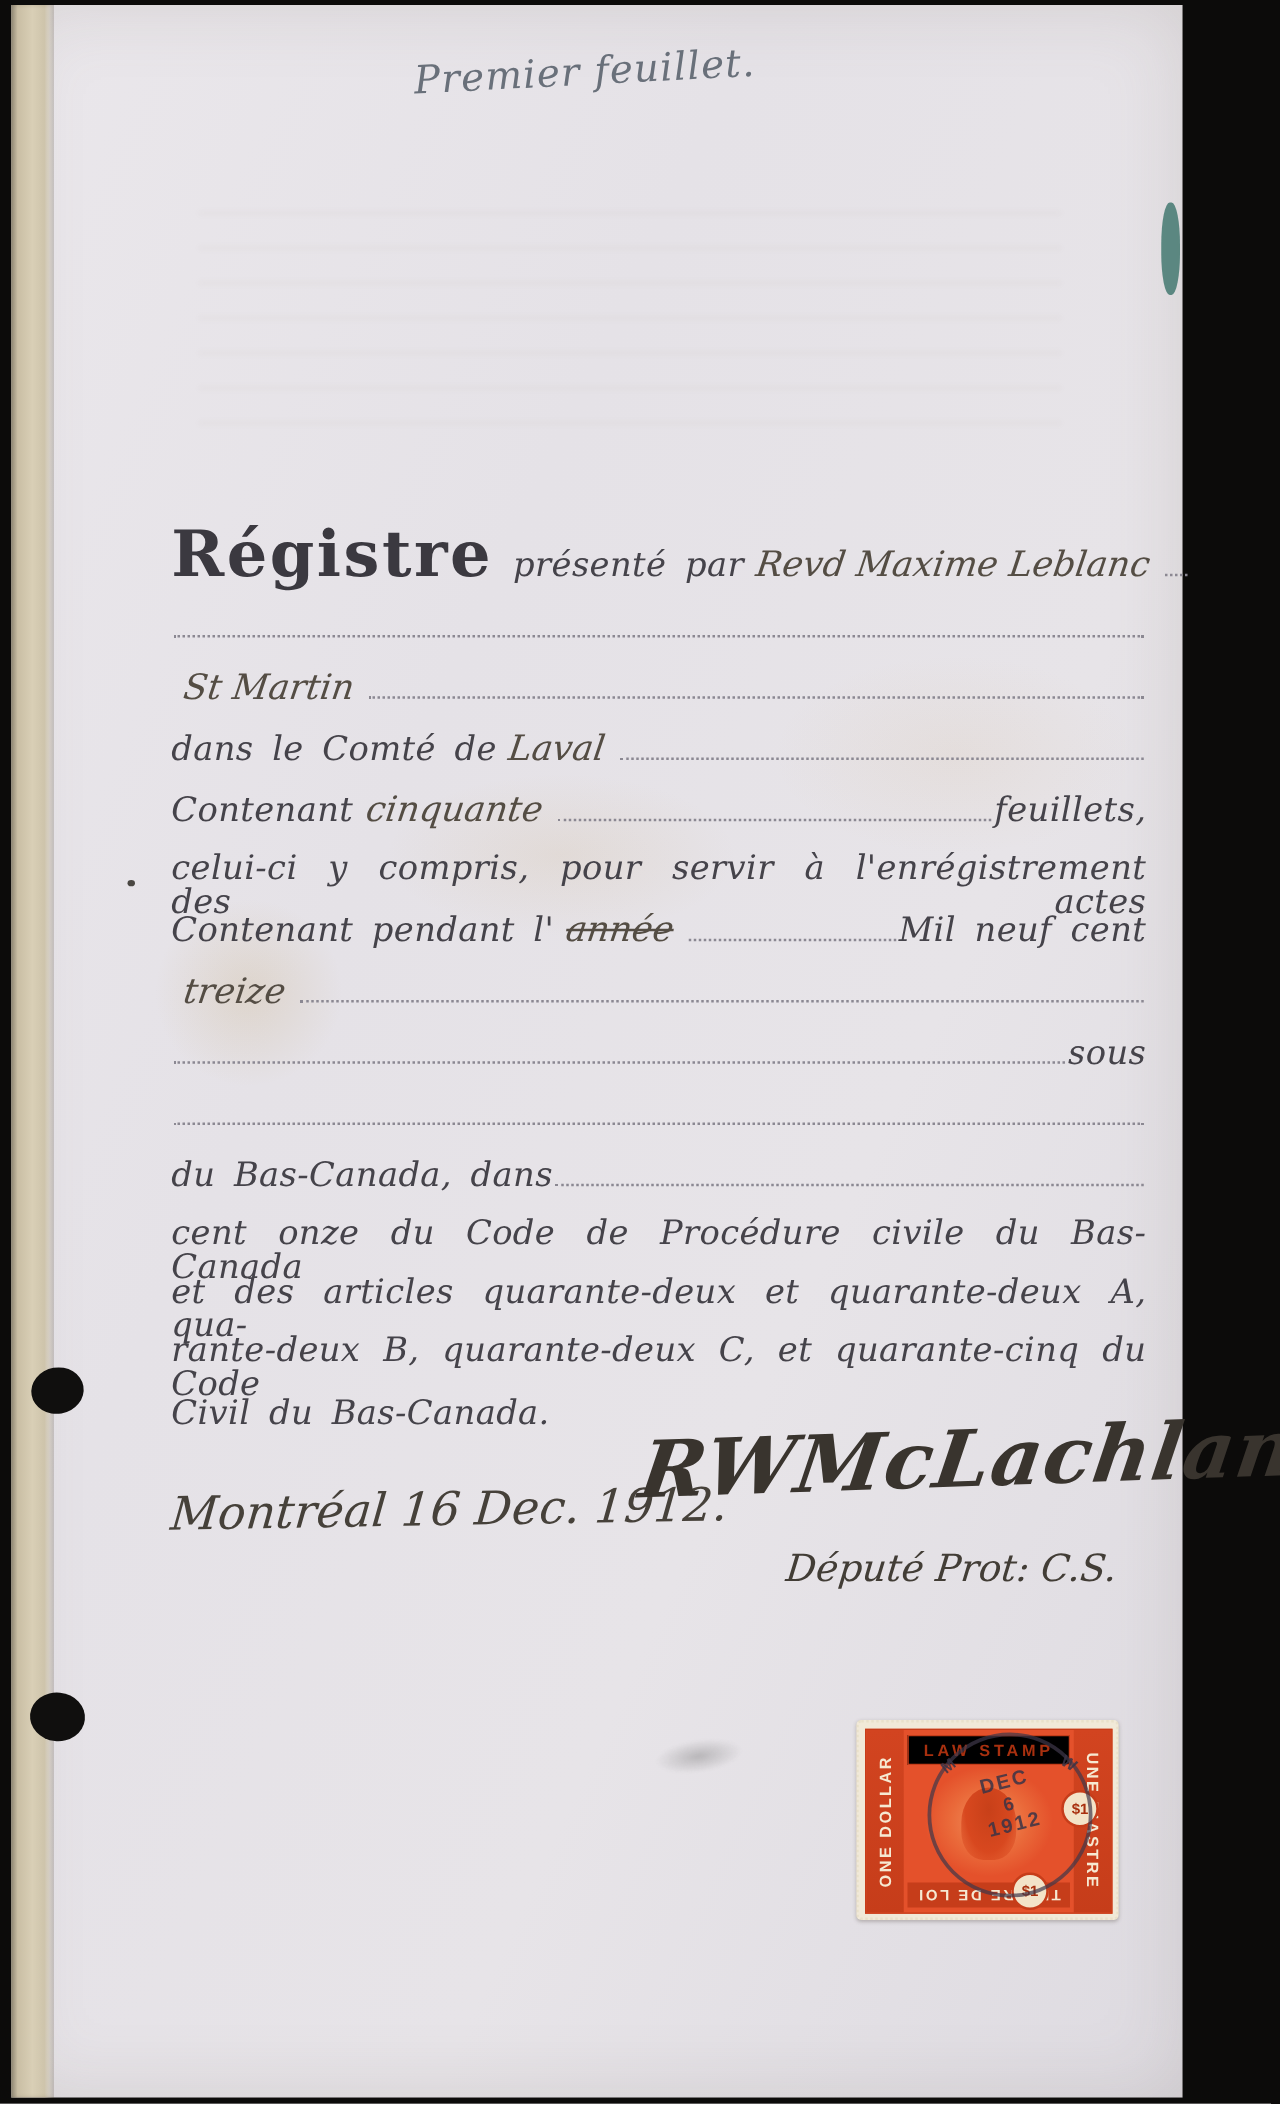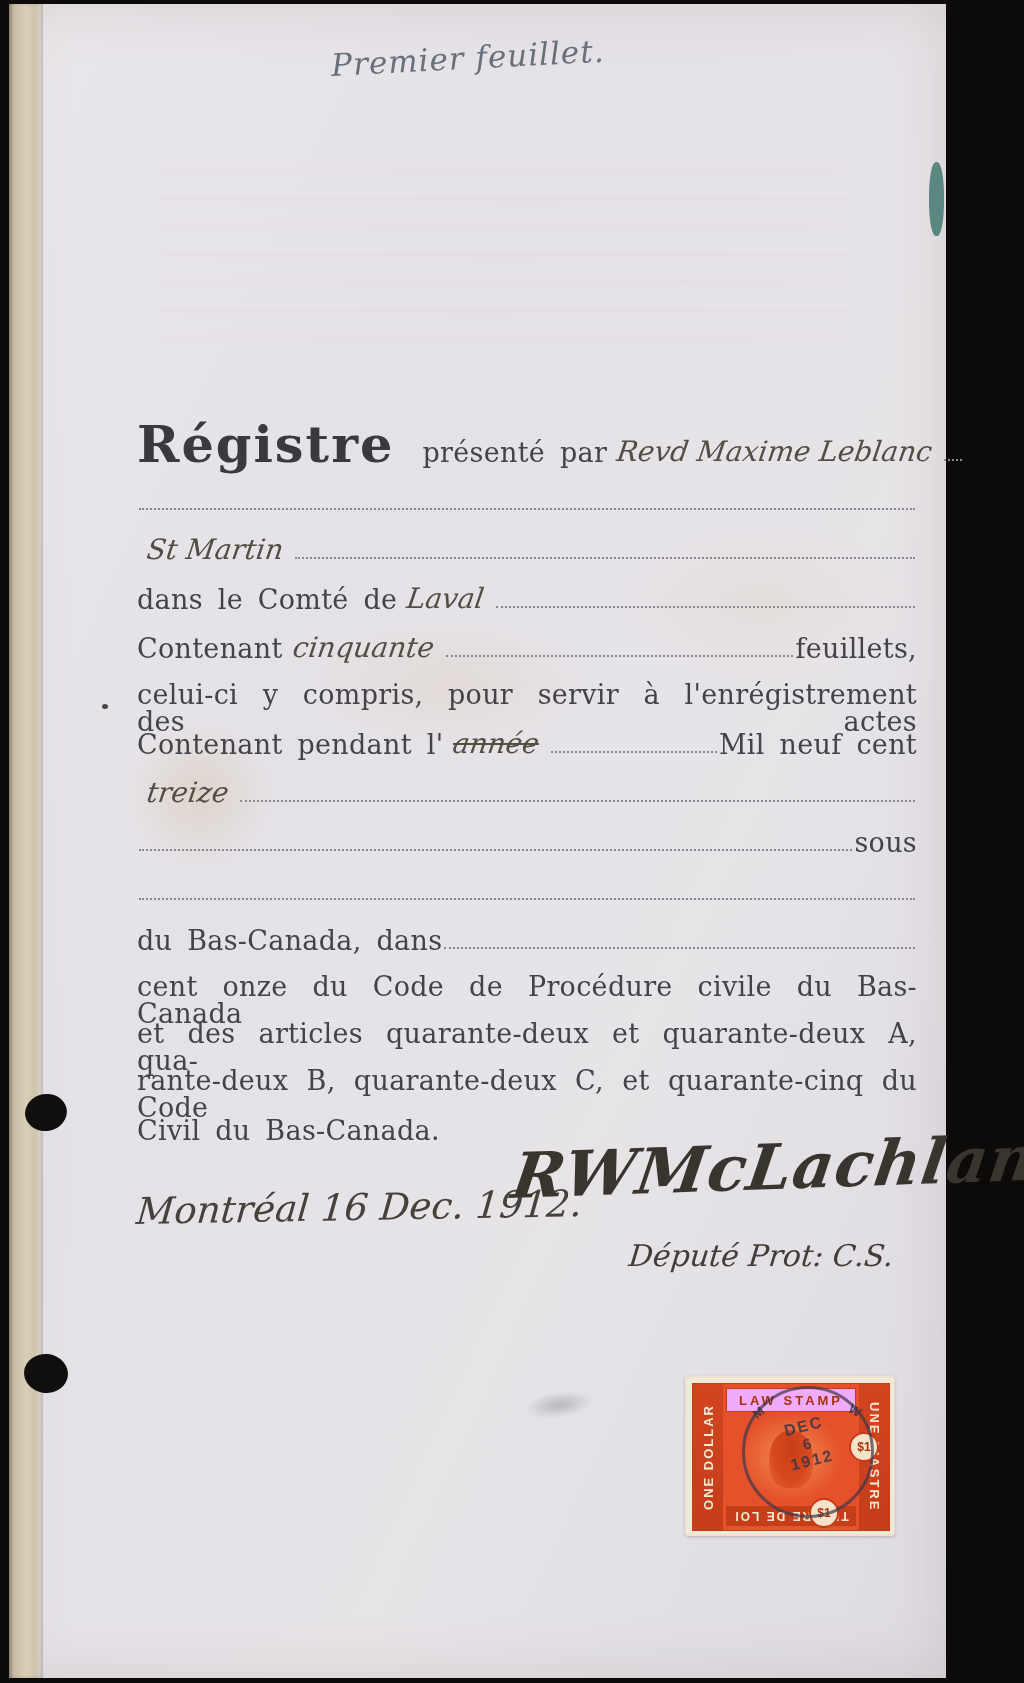--- a/index.html
+++ b/index.html
@@ -32,25 +32,25 @@
   .tinymark{position:absolute;left:93px;top:700px;width:6px;height:5px;background:#4a4742;border-radius:50%;}
 
   .annotation{position:absolute;left:322px;top:34px;width:340px;font-size:31px;font-style:italic;
          color:#69707a;transform:rotate(-3deg);letter-spacing:1px;}
 
   .form{position:absolute;left:128px;top:380px;width:780px;color:#45434a;}
   .row{display:flex;align-items:flex-end;height:47px;padding-bottom:2px;}
   .row-title{height:82px;}
   .row-justify{display:block;text-align:justify;text-align-last:justify;height:47px;
          padding-top:17px;box-sizing:border-box;}
-  .print{font-size:27px;line-height:1;letter-spacing:.3px;word-spacing:6px;
+  .print{font-size:27px;font-style:italic;line-height:1;letter-spacing:.3px;word-spacing:6px;
          color:#45434a;white-space:nowrap;margin-top:13px;}
   .print-lg{font-size:34px;}
   .gothic{font-size:51px;font-weight:bold;color:#3b3940;letter-spacing:2px;line-height:.85;
-         margin-right:28px;white-space:nowrap;}
+         margin-right:16px;white-space:nowrap;}
   .hand{font-size:28px;font-style:italic;color:#544d44;margin:0 10px;display:inline-block;
          transform:skewX(-8deg);white-space:nowrap;line-height:1;}
   .struck{text-decoration:line-through;}
   .leader{flex:1 1 auto;border-bottom:2px dotted #8b8892;margin:0 2px 5px 2px;min-width:18px;}
   .leader-fixed{flex:0 0 262px;}
 
   .dateline{position:absolute;left:128px;top:1182px;font-size:37px;font-style:italic;
          color:#46413a;transform:skewX(-6deg) rotate(-1deg);}
   .signature{position:absolute;left:505px;top:1126px;font-size:63px;font-style:italic;font-weight:bold;
          color:#39342e;letter-spacing:1px;transform:skewX(-10deg) rotate(-2deg);white-space:nowrap;}
@@ -60,21 +60,21 @@
   .stamp{position:absolute;left:676px;top:1372px;width:210px;height:160px;background:#f1e9d8;
          padding:5px;box-sizing:border-box;border:2px dotted #e9e0ca;border-radius:4px;
          box-shadow:0 1px 3px rgba(80,70,60,.3);}
   .stamp-inner{position:relative;width:100%;height:100%;background:#e4512b;display:grid;
          grid-template-columns:30px 1fr 30px;border:1px solid #c63d1a;}
   .band{display:flex;align-items:center;justify-content:center;background:linear-gradient(#d24420,#c63d1a);}
   .band span{color:#f6e9d2;font-weight:bold;font-size:13px;letter-spacing:2px;
          font-family:"Liberation Sans",sans-serif;writing-mode:vertical-rl;white-space:nowrap;}
   .band-left span{transform:rotate(180deg);}
   .stamp-mid{display:flex;flex-direction:column;}
-  .banner-top{height:22px;margin:4px 3px 0 3px;background:#f0abfc;border:1px solid #c63d1a;
+  .banner-top{height:22px;margin:4px 3px 0 3px;background:#000000;border:1px solid #c63d1a;
          display:flex;align-items:center;justify-content:center;color:#a8300f;font-weight:bold;
          font-size:13px;letter-spacing:3px;font-family:"Liberation Sans",sans-serif;}
   .portrait{flex:1;margin:2px 6px;background:radial-gradient(ellipse 55% 65% at 50% 48%,#f2915e 0%,#ea6a3a 45%,#e4512b 75%);
          border-radius:4px;position:relative;}
   .portrait:before{content:"";position:absolute;left:32%;top:18%;width:36%;height:64%;
          background:radial-gradient(ellipse at 50% 30%,#c84019 0%,#d8481f 60%,rgba(216,72,31,0) 100%);
          border-radius:50% 50% 40% 40%;}
   .banner-bottom{height:20px;margin:0 3px 4px 3px;background:#c63d1a;display:flex;align-items:center;
          justify-content:center;color:#f6e9d2;font-weight:bold;font-size:12px;letter-spacing:2px;
          font-family:"Liberation Sans",sans-serif;transform:rotate(180deg);}

